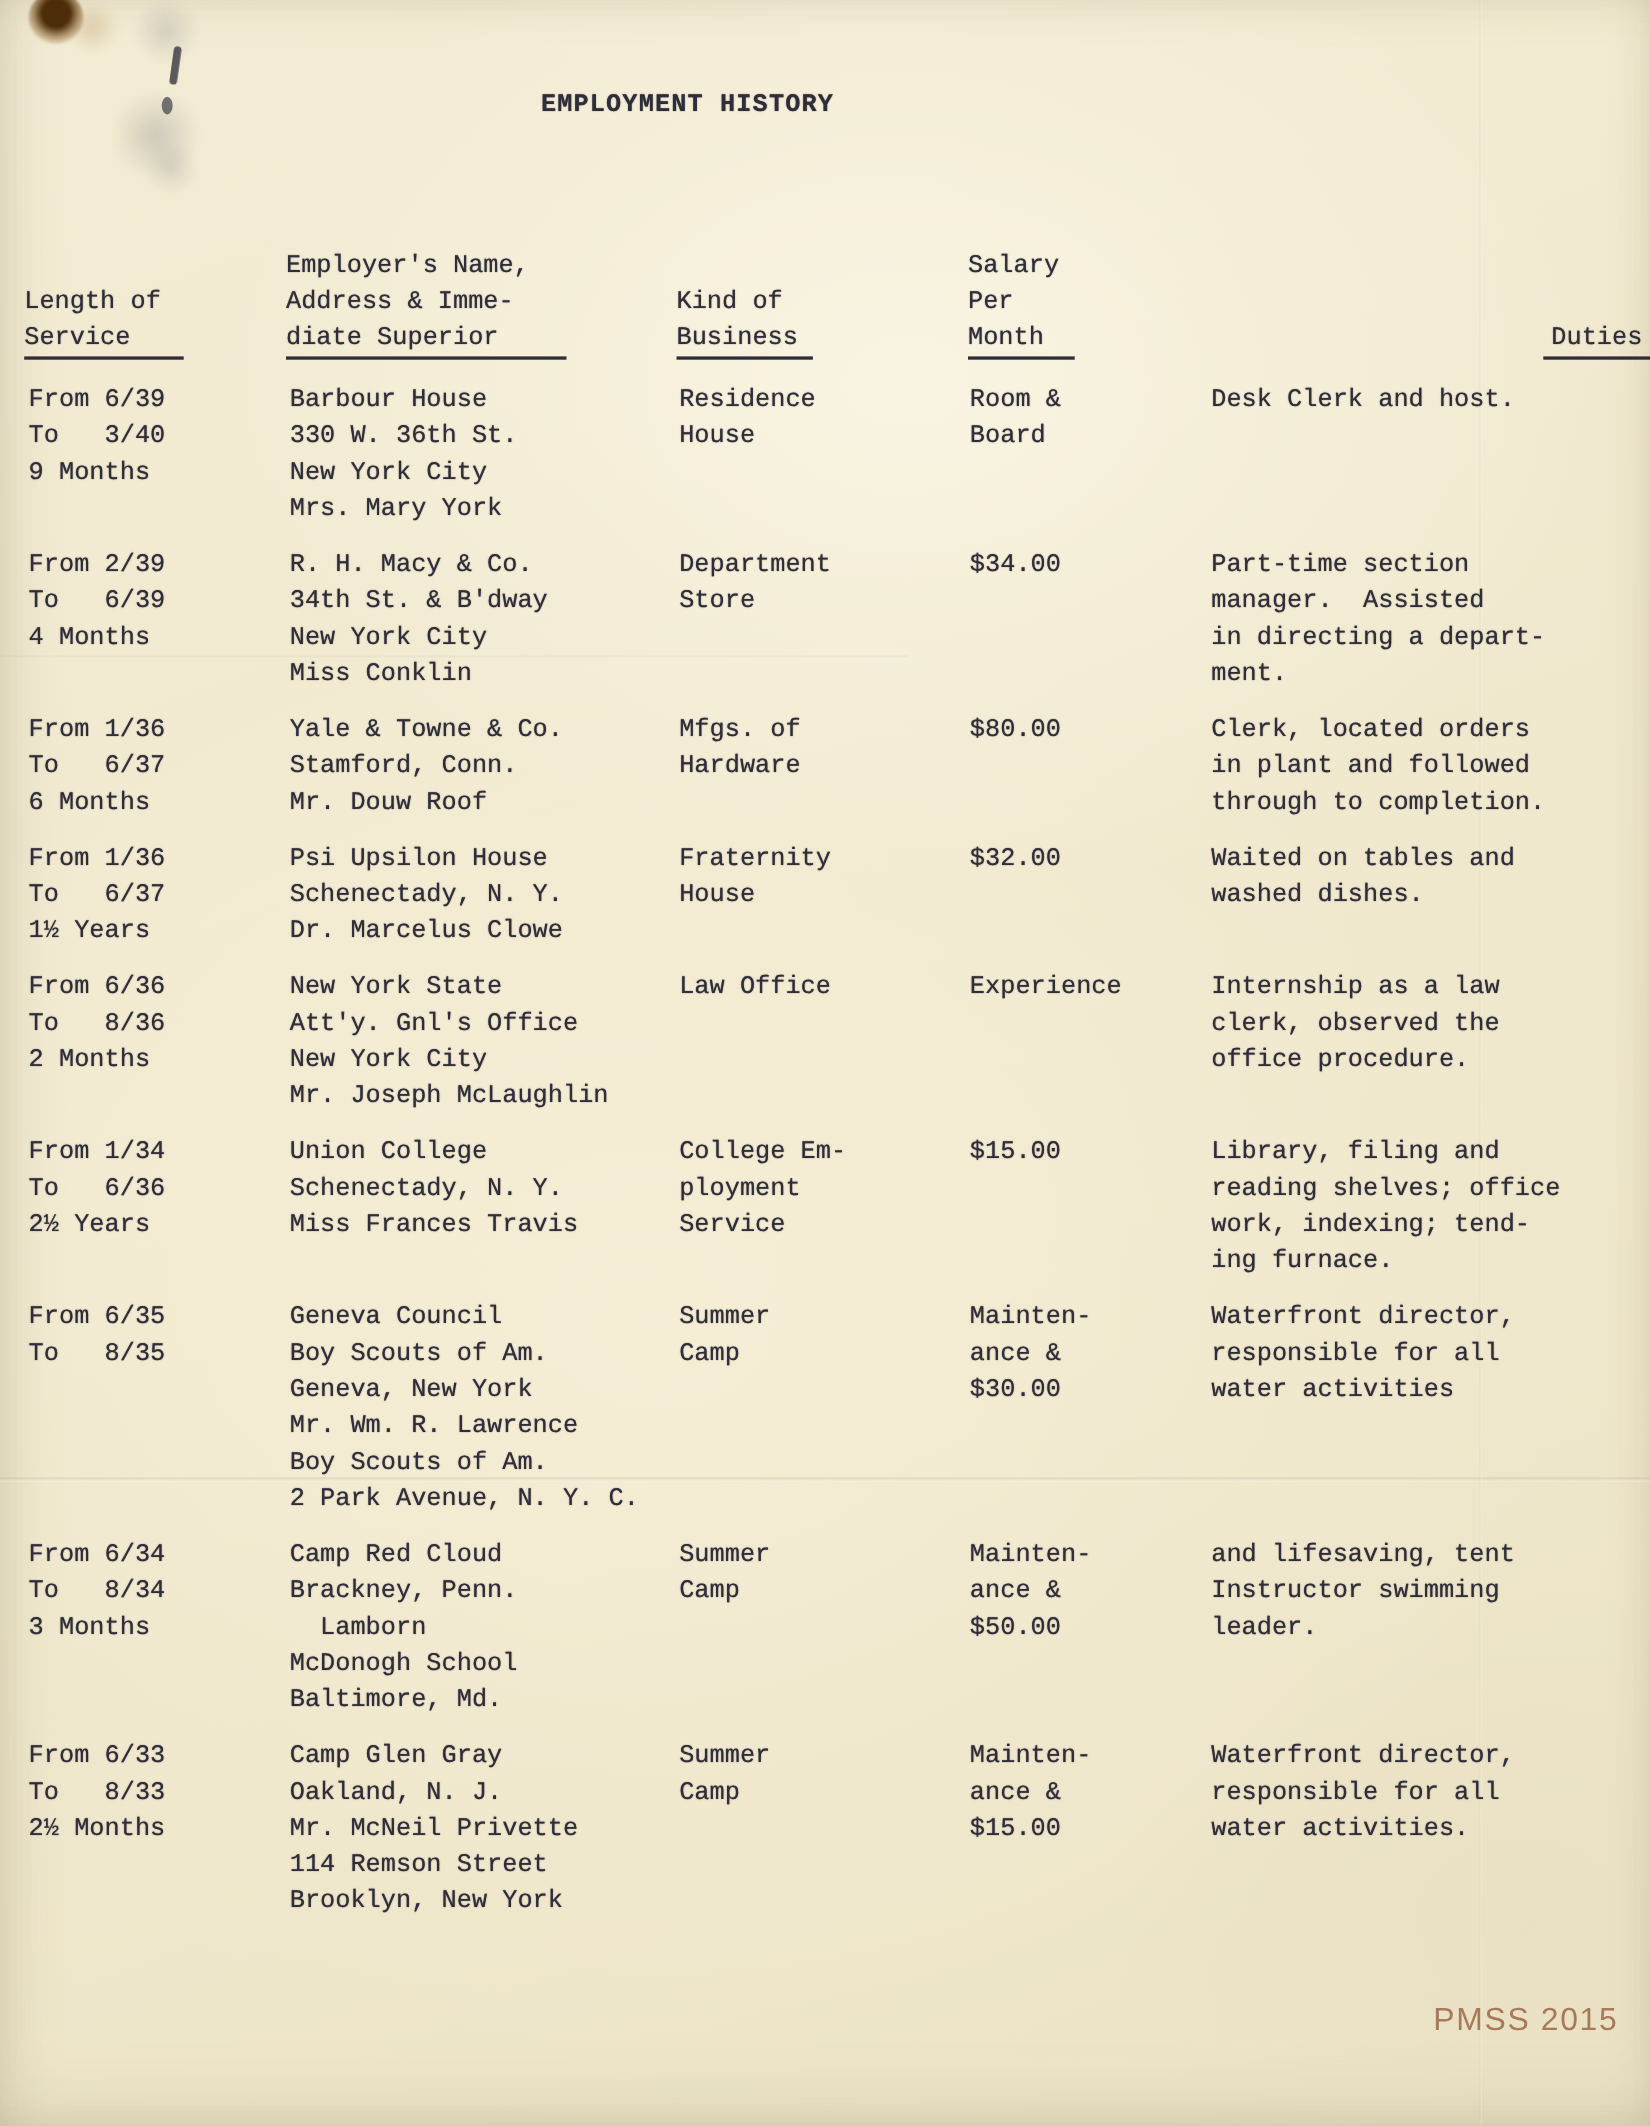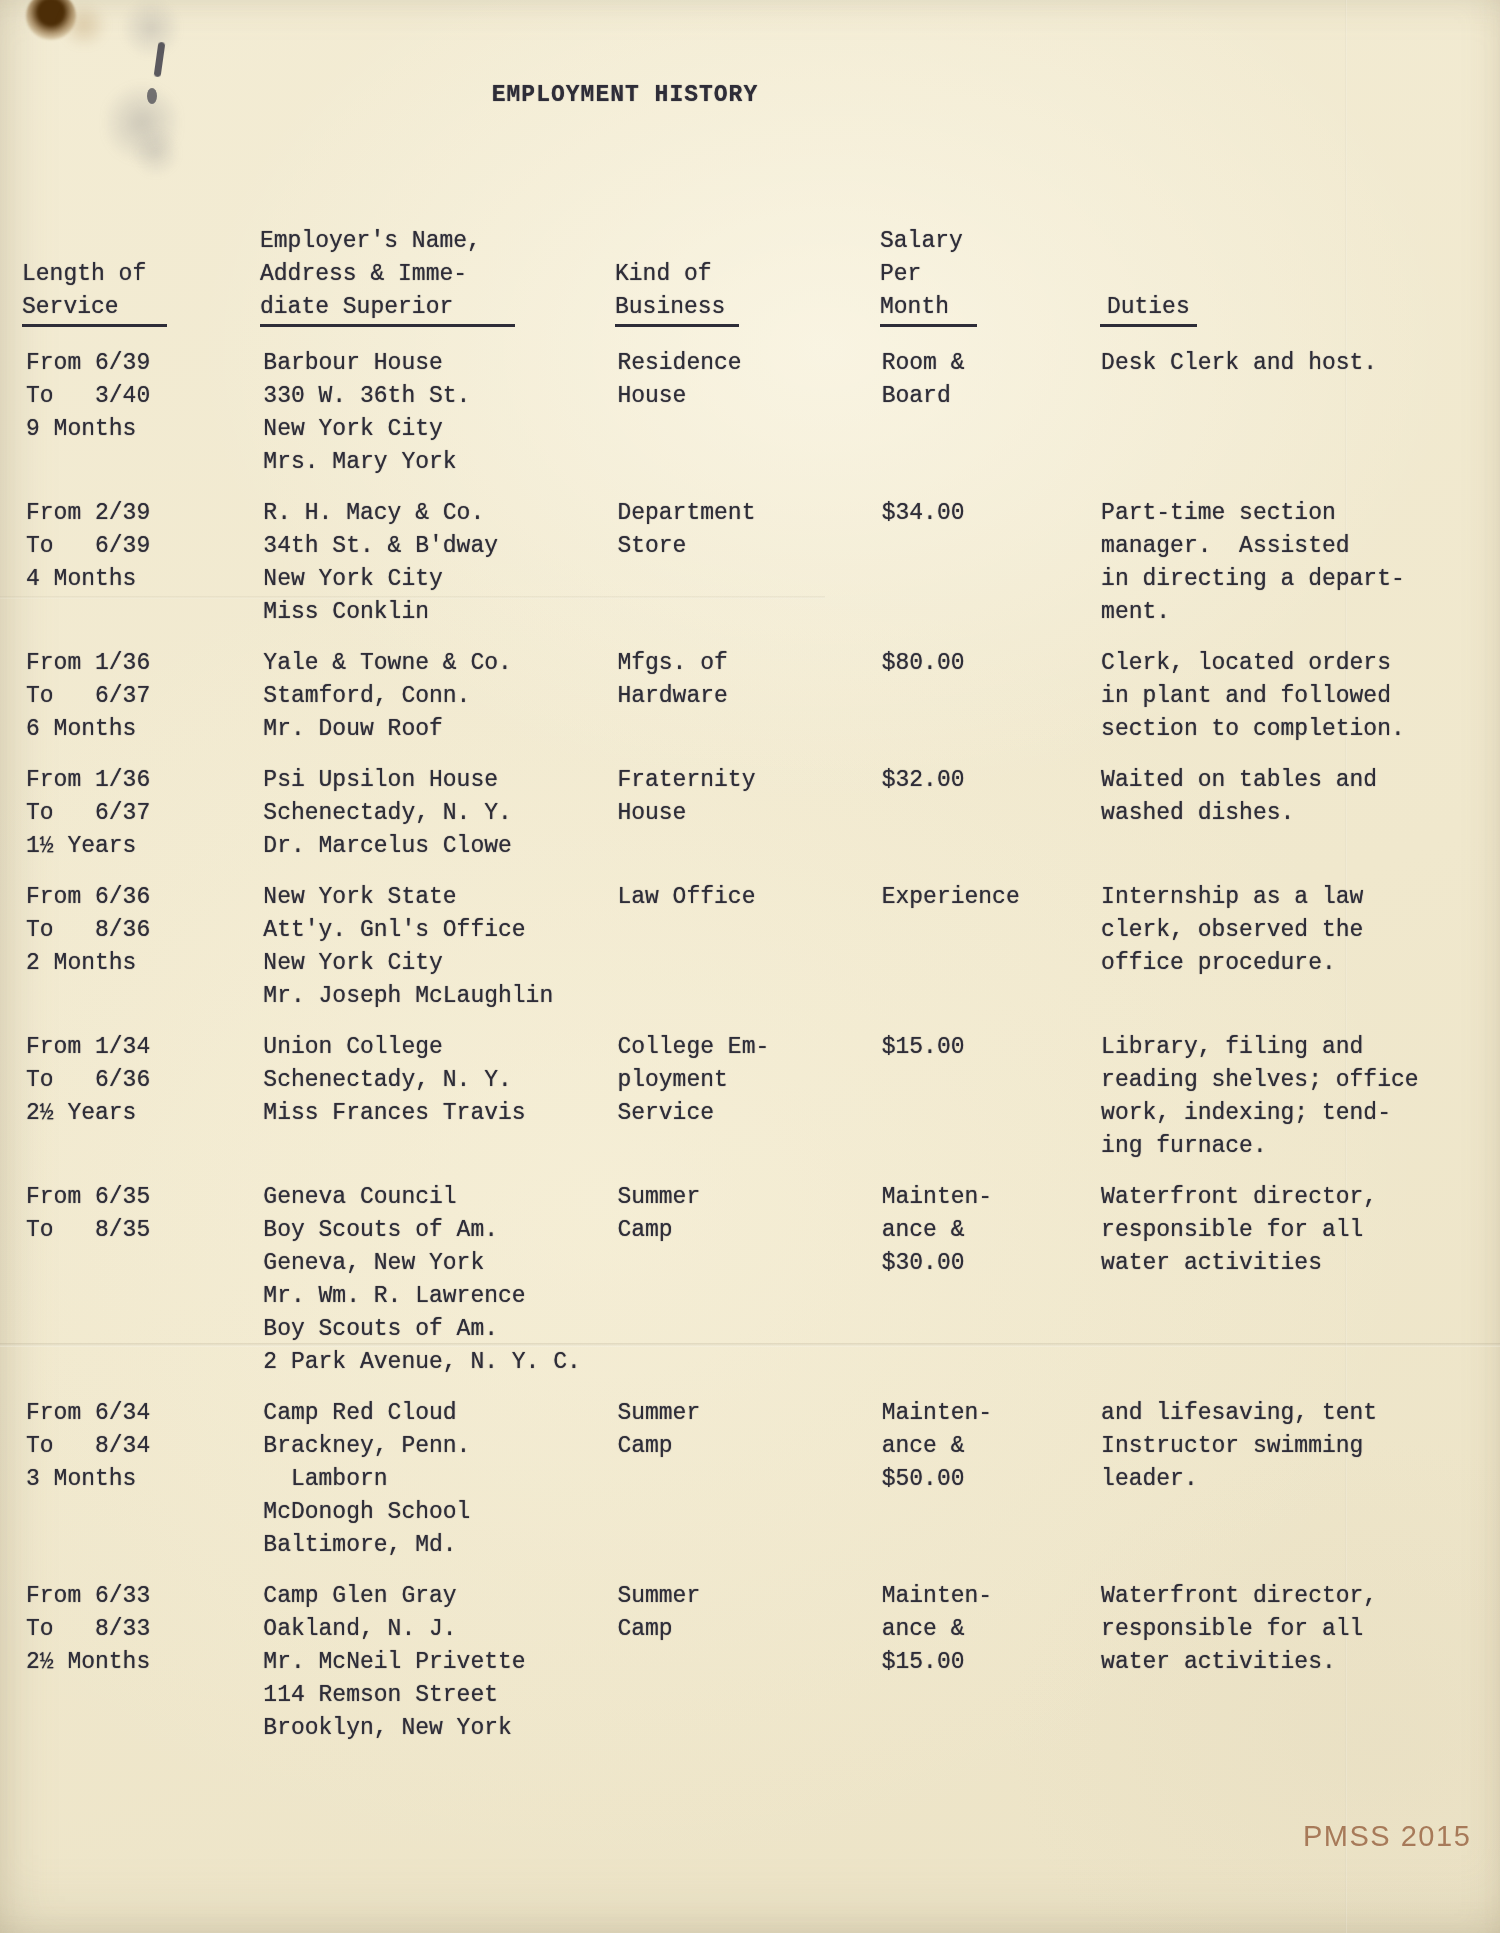--- a/index.html
+++ b/index.html
@@ -25,21 +25,21 @@
   .content{position:absolute;top:0;left:0;width:1500px;font-size:23px;margin-top:20px;}
   .hrow{display:flex;padding-left:22px;margin-top:205px;}
   .row{display:flex;padding-left:26px;margin-bottom:18px;}
   .rows{margin-top:20px;}
   .col-service{width:238px;}
   .col-employer{width:355px;}
   .col-business{width:265px;font-family:Liberation Mono, monospace;}
   .col-salary{width:220px;}
   .col-duties{width:400px;}
   .hcell{display:flex;flex-direction:column;justify-content:flex-end;min-height:100px;}
-  .hcell.col-duties{align-items:flex-start;}
+  .hcell.col-duties{align-items:flex-end;}
   .ln{white-space:pre;line-height:33px;min-height:33px;}
   .u{border-bottom:3px solid #2e2d38;display:inline-block;}
   .u-service{padding-right:3.5ch;}
   .u-employer{padding-right:4.5ch;}
   .u-business{padding-right:1ch;}
   .u-salary{padding-right:2ch;}
   .u-duties{padding-left:0.5ch;padding-right:0.5ch;}
   .watermark{
     position:absolute;left:1303px;top:1820px;
     font-family:Liberation Sans, sans-serif;
@@ -173,21 +173,21 @@
         <div class="cell col-business">
           <div class="ln">Mfgs. of</div>
           <div class="ln">Hardware</div>
         </div>
         <div class="cell col-salary">
           <div class="ln">$80.00</div>
         </div>
         <div class="cell col-duties">
           <div class="ln">Clerk, located orders</div>
           <div class="ln">in plant and followed</div>
-          <div class="ln">section to completion.</div>
+          <div class="ln">through to completion.</div>
         </div>
       </div>
       <div class="row">
         <div class="cell col-service">
           <div class="ln">From 1/36</div>
           <div class="ln">To   6/37</div>
           <div class="ln">1½ Years</div>
         </div>
         <div class="cell col-employer">
           <div class="ln">Psi Upsilon House</div>

